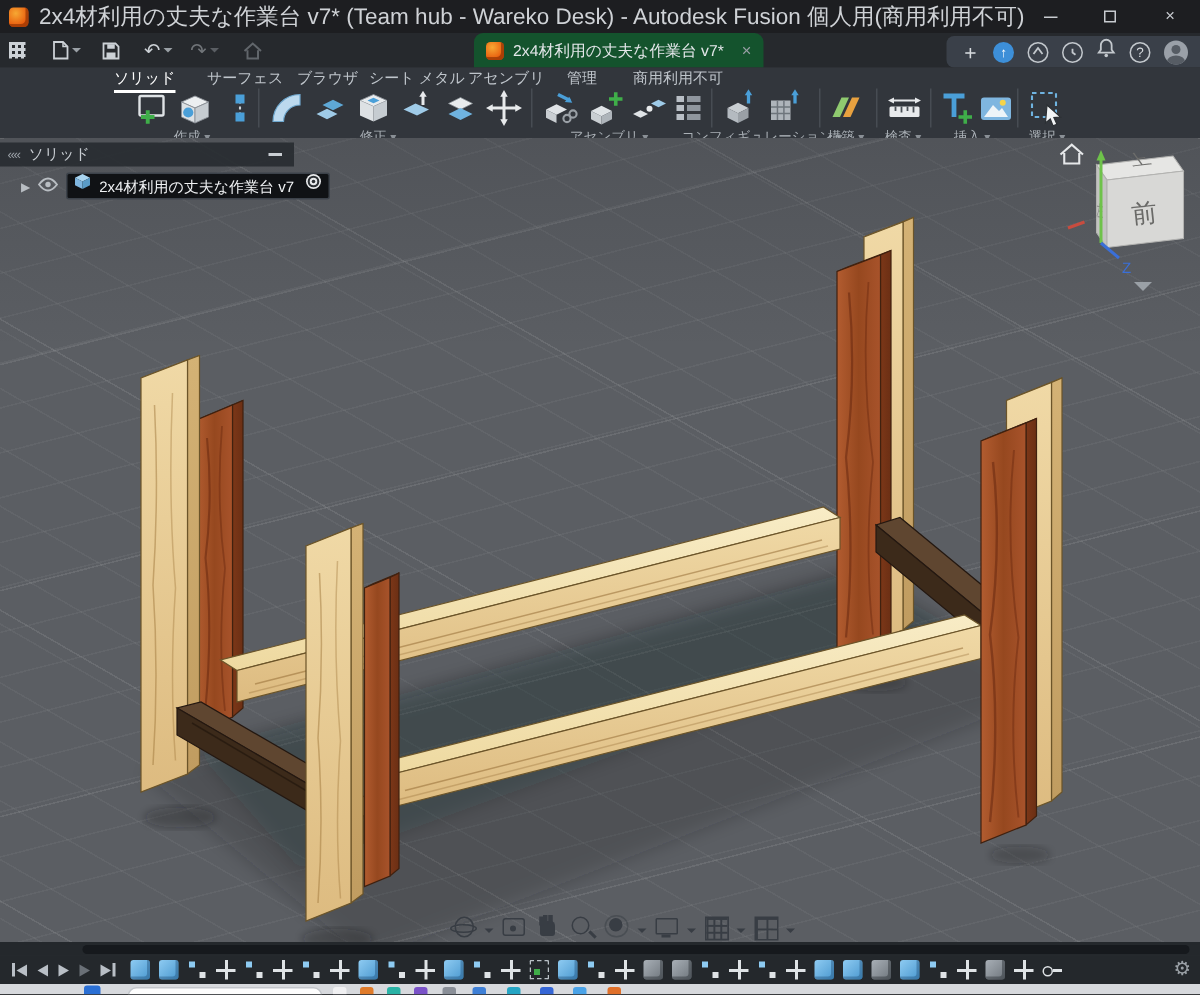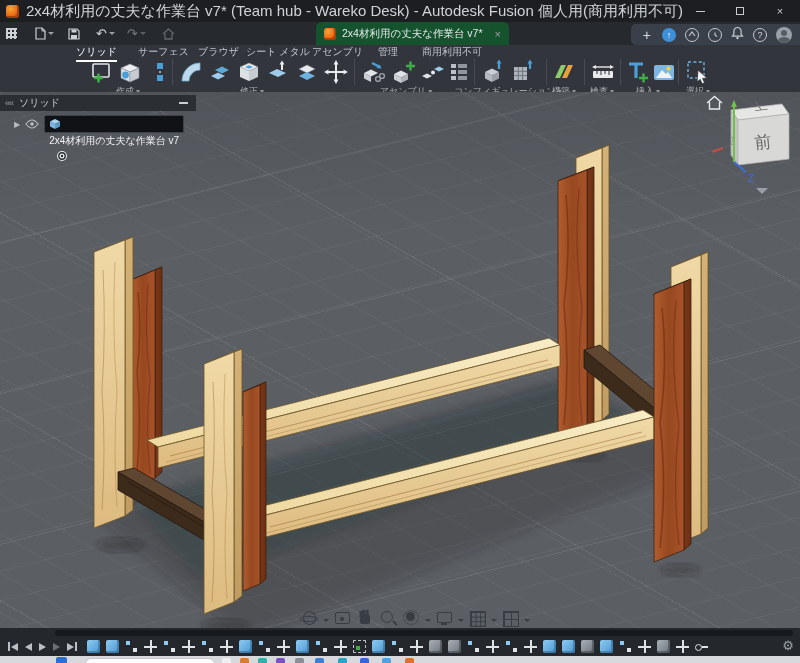--- a/index.html
+++ b/index.html
@@ -65,21 +65,21 @@
   .scene{position:absolute;left:0;top:0;width:800px;height:536px;}
 
   
   .browser{position:absolute;left:0;top:3px;width:196px;}
   .browser-header{height:16px;background:rgba(38,42,47,.88);display:flex;align-items:center;color:#c9ced3;font-size:10px;}
   .bh-collapse{margin:0 6px 0 5px;color:#9aa0a6;font-size:9px;letter-spacing:-1px;}
   .bh-min{margin-left:auto;margin-right:8px;width:9px;height:1.5px;background:#c9ced3;}
   .browser-item{display:flex;align-items:center;height:20px;margin-top:3px;}
   .bi-arrow{color:#b8bdc2;font-size:8px;margin:0 5px 0 14px;}
   .bi-eye{margin-right:5px;}
-  .bi-pill{display:flex;align-items:flex-start;background:#101215;border:1px solid #3c424a;border-radius:2px;height:18px;padding:0 4px 0 4px;flex-direction:column;}
+  .bi-pill{display:flex;align-items:flex-end;background:#101215;border:1px solid #3c424a;border-radius:2px;height:18px;padding:0 4px 0 4px;}
   .bi-cube{margin-right:5px;}
   .bi-label{color:#f0f2f4;font-size:10px;white-space:nowrap;}
   .bi-radio{margin-left:7px;}
 
   
   .viewcube{position:absolute;right:0;top:0;width:100px;height:112px;}
 
   
   .navbar{position:absolute;left:300px;top:516px;height:20px;display:flex;align-items:center;gap:4px;}
   .nv{width:19px;height:18px;position:relative;display:inline-block;}

